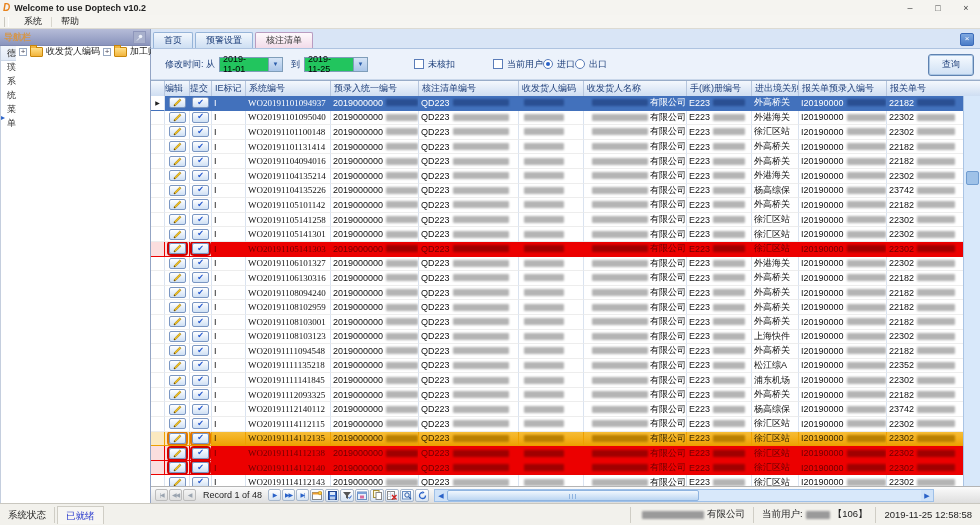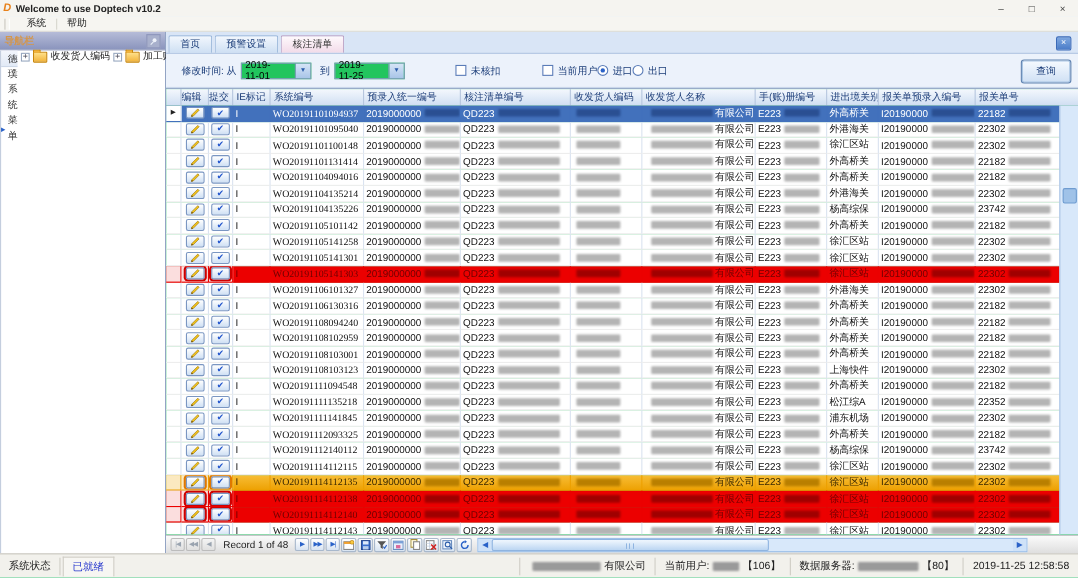--- a/index.html
+++ b/index.html
@@ -1683,20 +1683,15 @@
   <span class="sbright">
     <span class="sbr">
       <span class="sbl w62"></span>
       <span>有限公司</span>
     </span>
     <span class="sbr">
       <span>当前用户:</span>
       <span class="sbl w24"></span>
       <span>【106】</span>
     </span>
-    <span class="sbr">
-      <span>数据服务器:</span>
-      <span class="sbl w55"></span>
-      <span>【80】</span>
-    </span>
     <span class="sbr">2019-11-25 12:58:58</span>
   </span>
 </div>
 
 </body></html>

